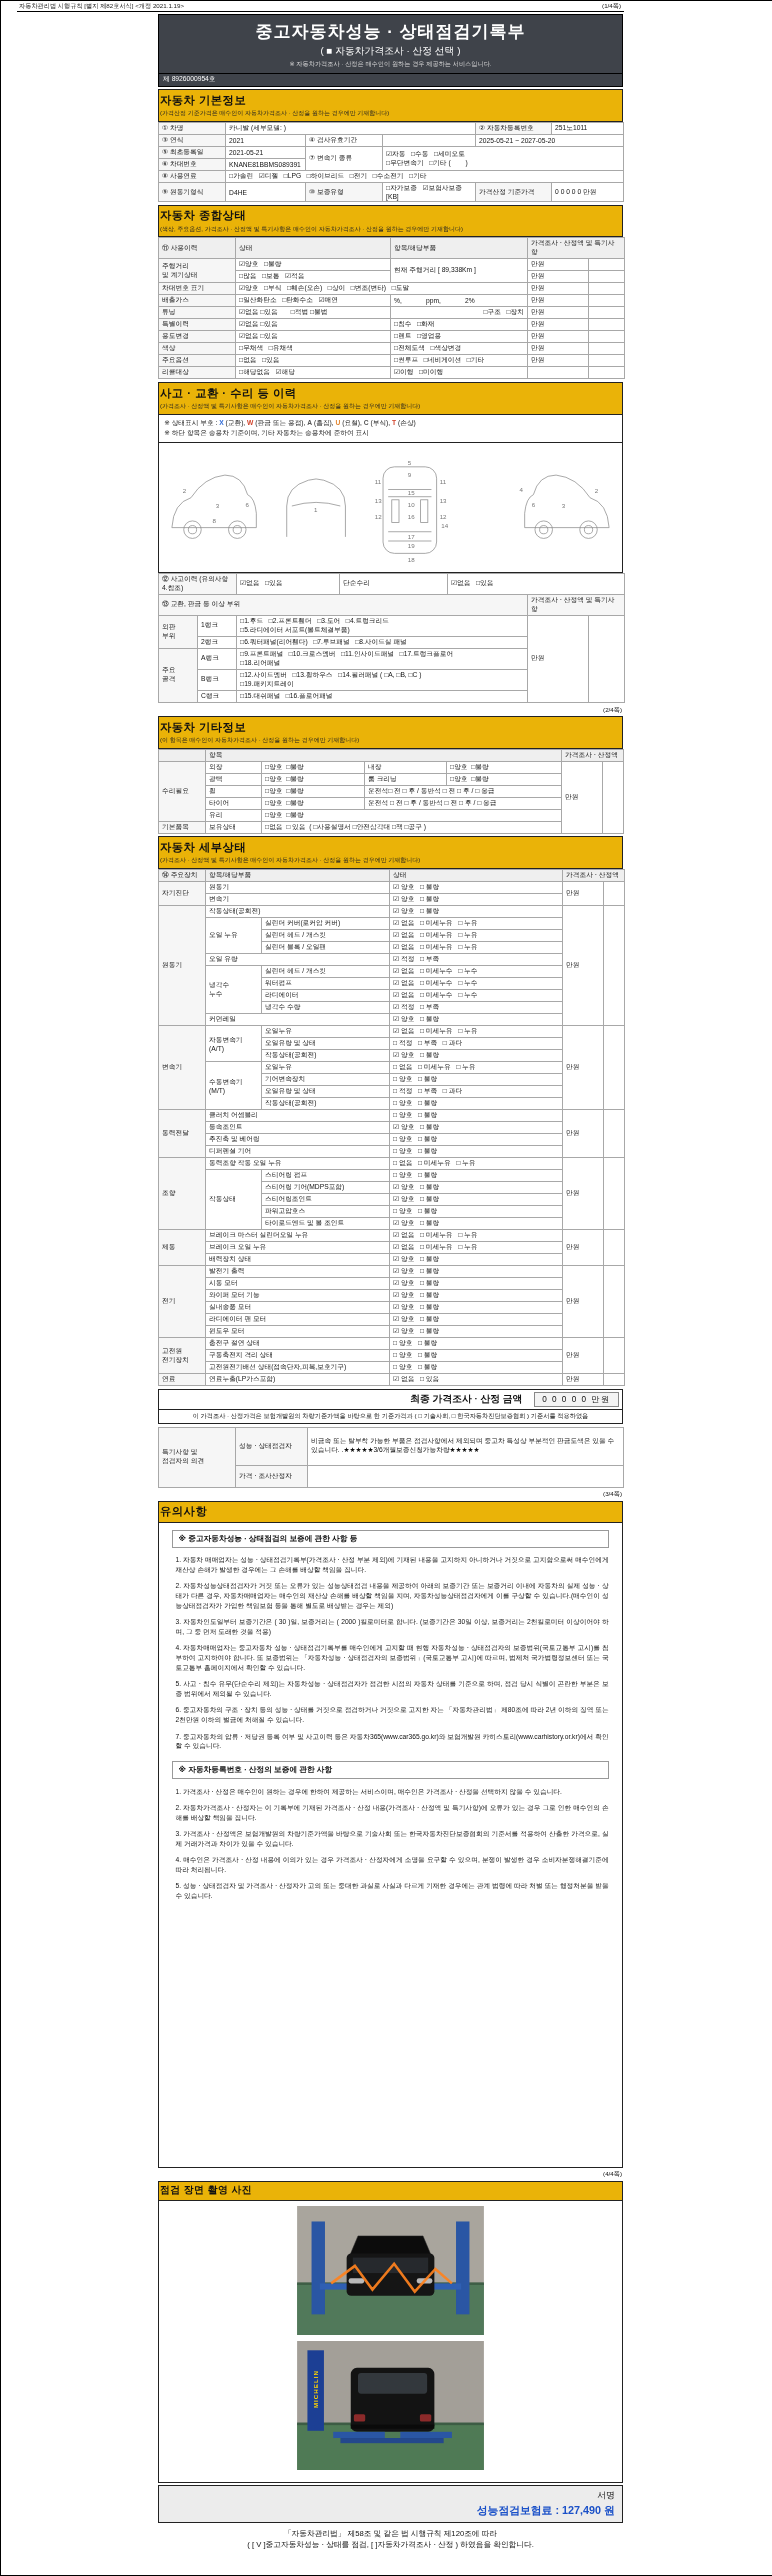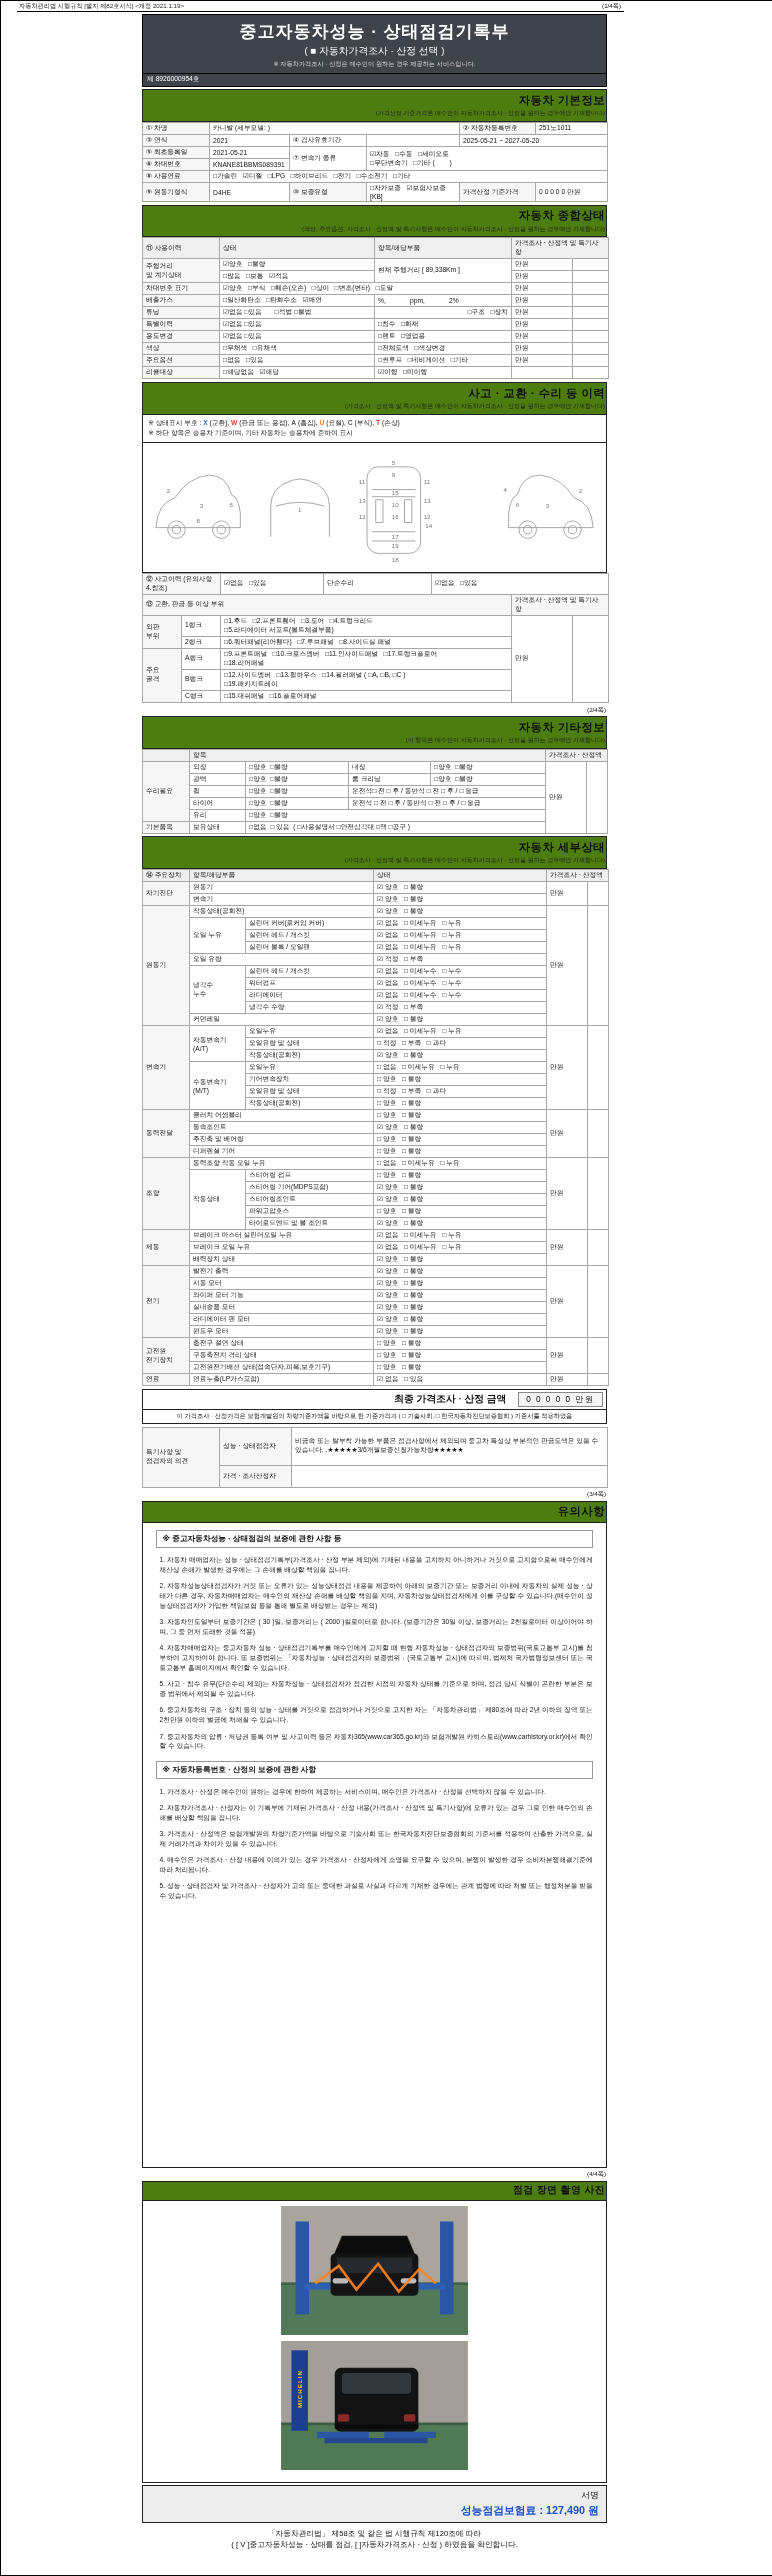--- a/index.html
+++ b/index.html
@@ -6,28 +6,28 @@
   html,body { margin:0; padding:0; }
   body {
     width:773px; height:2576px; overflow:hidden; position:relative;
     background:#fff; color:#111;
     font-family:"Liberation Sans","DejaVu Sans",sans-serif;
     border:0.5px solid #000;
   }
   .meta-line { position:absolute; top:1px; left:18px; font-size:6.2px; color:#222; }
   .page-marker-top { position:absolute; top:1px; right:151px; font-size:6.2px; }
   .top-rule { position:absolute; top:10.3px; left:15.5px; width:607px; border-top:1.5px solid #000; }
-  .wrap { position:absolute; top:13.4px; left:141px; width:465px; }
+  .wrap { position:absolute; top:13.4px; left:157px; width:465px; }
   .sec { margin-bottom:2.6px; }
   .dark-title { background:#3f434a; border:1px solid #000; color:#fff; text-align:center; padding:4.6px 2.1px 3.6px; }
   .dark-title .t1 { font-size:17px; font-weight:bold; letter-spacing:1px; }
   .dark-title .t2 { font-size:9.8px; margin-top:2.1px; }
   .dark-title .t3 { font-size:6.2px; color:#d8d8d8; margin-top:2.1px; }
   .doc-strip { background:#3f434a; border:1px solid #000; border-top:none; color:#fff; font-size:6.7px; padding:1.5px 4.1px; }
-  .sec-h { background:#4d7c0f; border:1px solid #222; text-align:right; padding:2.6px 1px; }
+  .sec-h { background:#eab308; border:1px solid #222; text-align:left; padding:2.6px 1px; }
   .sec-h .h1 { font-size:11.3px; font-weight:bold; letter-spacing:0.5px; }
   .sec-h .h2 { font-size:6px; margin-top:1.5px; color:#222; }
   table.grid { width:100%; border-collapse:collapse; border:1px solid #222; table-layout:fixed; }
   table.grid td, table.grid th { border:0.5px solid #a8a8a8; font-size:6.7px; padding:1px 3.1px; white-space:pre-wrap; vertical-align:middle; text-align:left; font-weight:normal; }
   td.lbl { background:#f6f6f6; }
   td.hdr { background:#efefef; }
   td.ctr { text-align:center; }
   td.price { text-align:center; }
   .marker { text-align:right; font-size:6.2px; margin:1.5px 1px 1.5px 0; }
   .legend-box { border:1px solid #222; border-top:none; padding:3.1px 5.2px; font-size:6.7px; }

